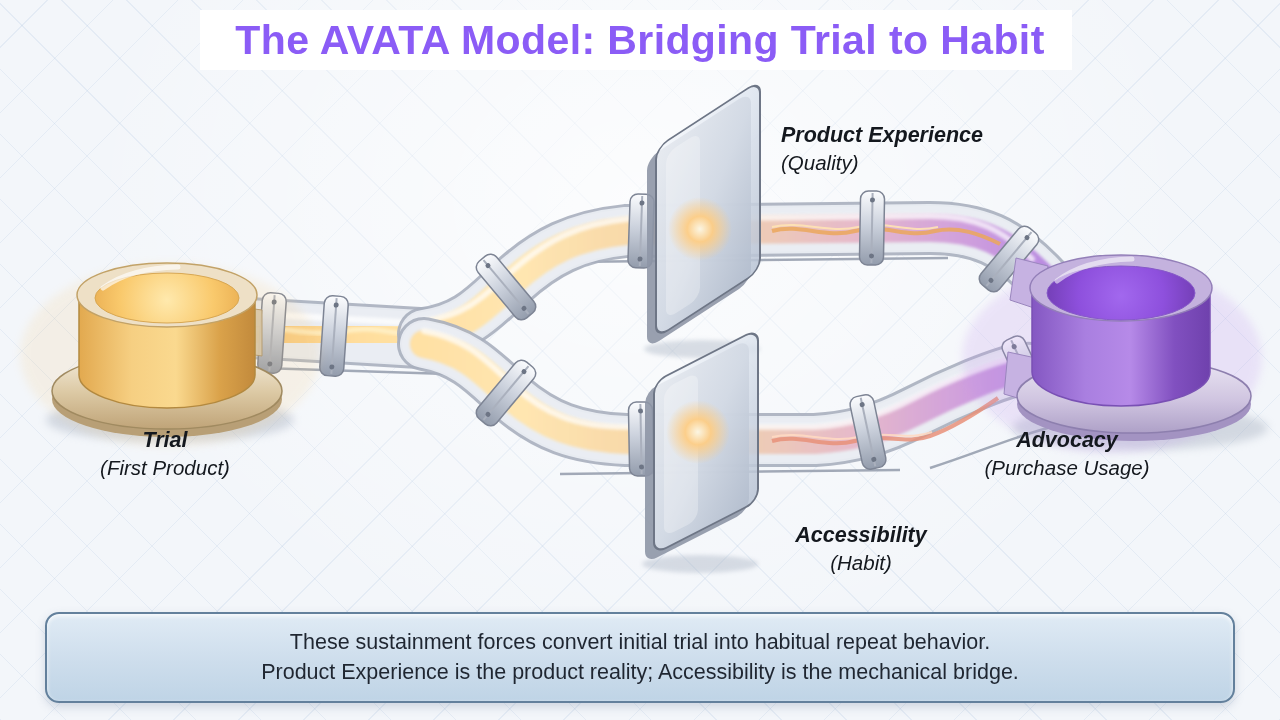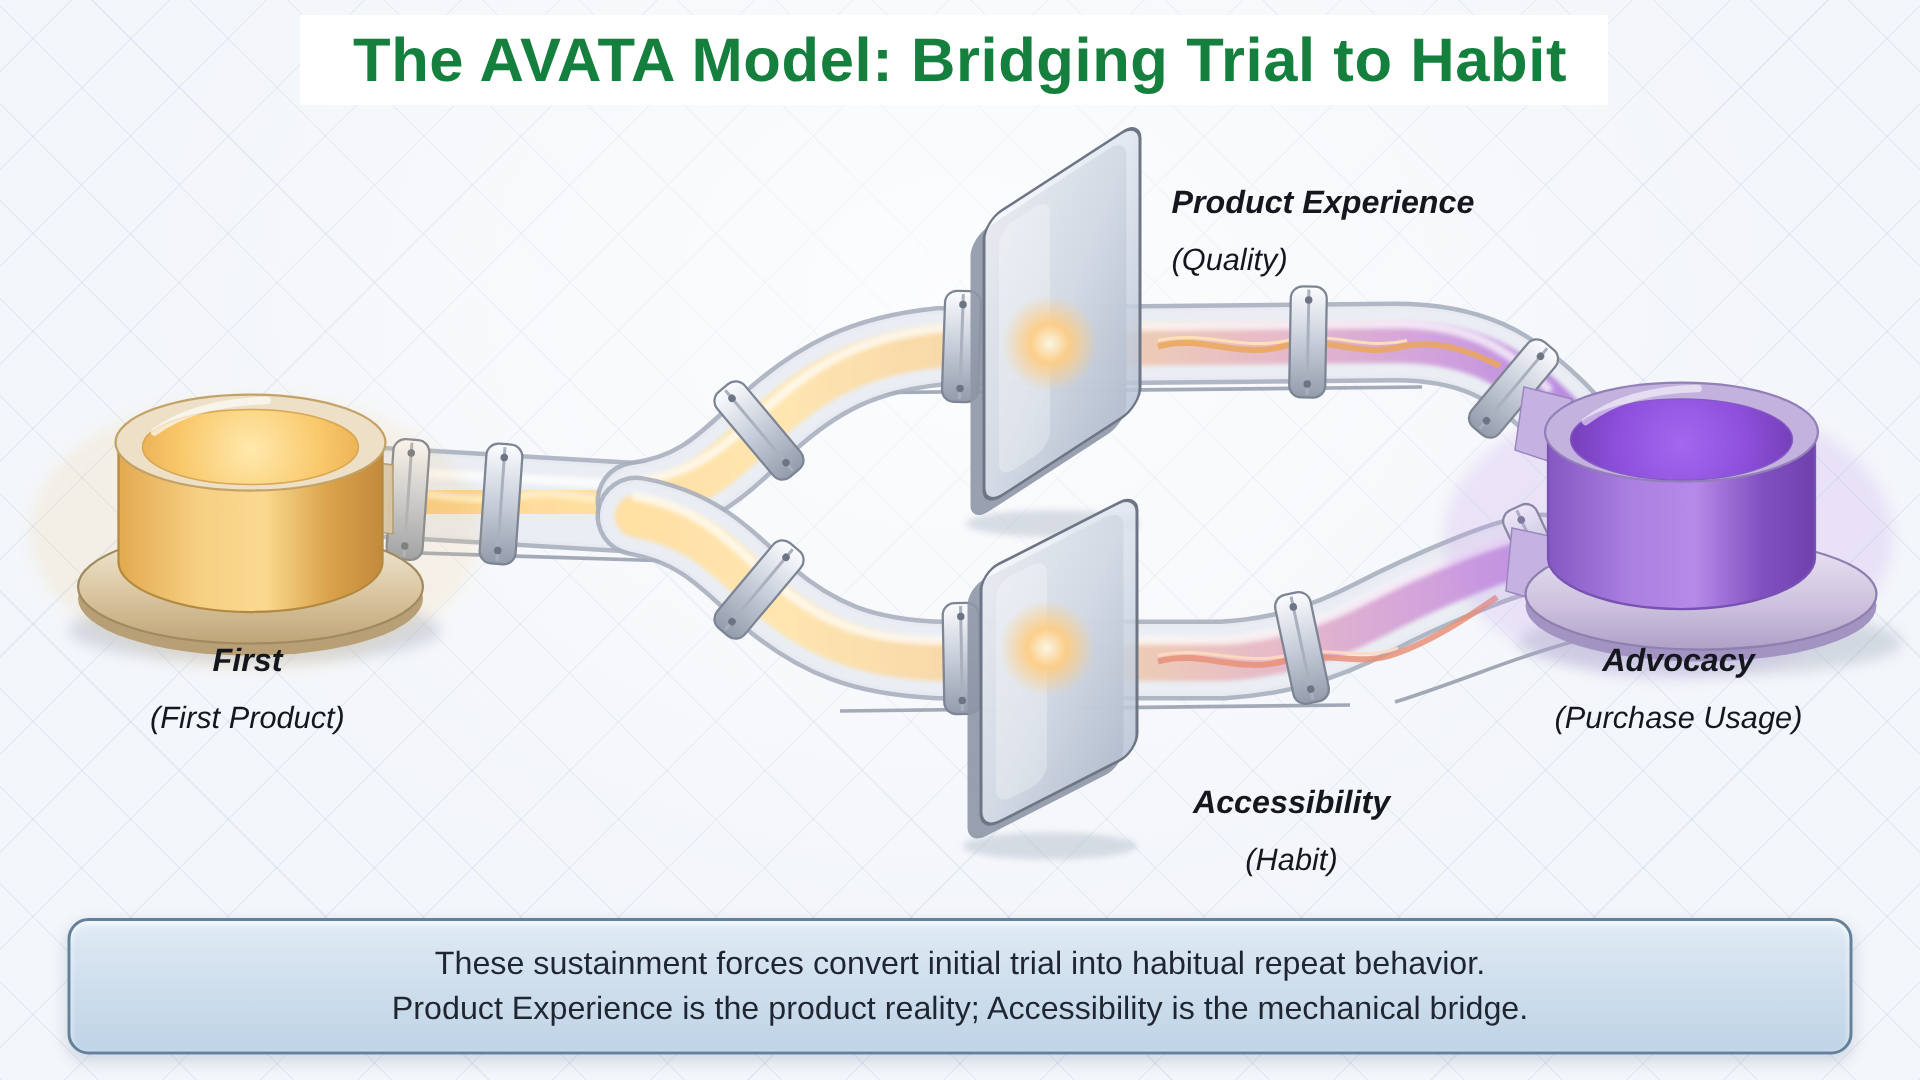--- a/index.html
+++ b/index.html
@@ -15,26 +15,26 @@
       radial-gradient(ellipse at 50% 28%, rgba(255,255,255,0.75), rgba(255,255,255,0) 62%),
       repeating-linear-gradient(45deg, rgba(168,192,222,0.20) 0px, rgba(168,192,222,0.20) 1px, transparent 1px, transparent 46px),
       repeating-linear-gradient(-45deg, rgba(168,192,222,0.20) 0px, rgba(168,192,222,0.20) 1px, transparent 1px, transparent 46px);
   }
   .title-band{
     position:absolute;left:200px;top:10px;width:872px;height:60px;
     background:#ffffff;
   }
   .page-title{
     position:absolute;left:0;top:17px;width:1280px;text-align:center;
-    font-size:41px;font-weight:600;letter-spacing:0.4px;color:#15803d;
+    font-size:41px;font-weight:600;letter-spacing:0.4px;color:#8b5cf6;
   }
   svg.diagram{position:absolute;left:0;top:0;}
   .label{position:absolute;color:#14181e;line-height:1.22;font-style:italic;}
   .label .main{font-weight:700;font-size:21.5px;}
-  .label .sub{font-weight:400;font-size:20.5px;margin-top:13px;}
+  .label .sub{font-weight:400;font-size:20.5px;margin-top:2px;}
   .label.centered{text-align:center;}
   .caption-box{
     position:absolute;left:45px;top:612px;width:1190px;height:91px;box-sizing:border-box;
     border:2px solid #63809c;border-radius:14px;
     background:linear-gradient(180deg,#e0ebf5 0%,#cdddec 55%,#bfd4e6 100%);
     box-shadow:0 4px 10px rgba(100,120,150,0.25), inset 0 2px 4px rgba(255,255,255,0.8);
     display:flex;flex-direction:column;justify-content:center;gap:5px;
     text-align:center;font-size:21.5px;color:#1f2631;
   }
 </style>
@@ -271,25 +271,25 @@
   <div class="main">Product Experience</div>
   <div class="sub">(Quality)</div>
 </div>
 
 <div class="label centered" style="left:761px;top:522px;width:200px;">
   <div class="main">Accessibility</div>
   <div class="sub">(Habit)</div>
 </div>
 
 <div class="label centered" style="left:65px;top:427px;width:200px;">
-  <div class="main">First</div>
+  <div class="main">Trial</div>
   <div class="sub">(First Product)</div>
 </div>
 
-<div class="label centered" style="left:1019px;top:427px;width:200px;">
+<div class="label centered" style="left:967px;top:427px;width:200px;">
   <div class="main">Advocacy</div>
   <div class="sub">(Purchase Usage)</div>
 </div>
 
 <div class="caption-box">
   <div>These sustainment forces convert initial trial into habitual repeat behavior.</div>
   <div>Product Experience is the product reality; Accessibility is the mechanical bridge.</div>
 </div>
 
 </body></html>

